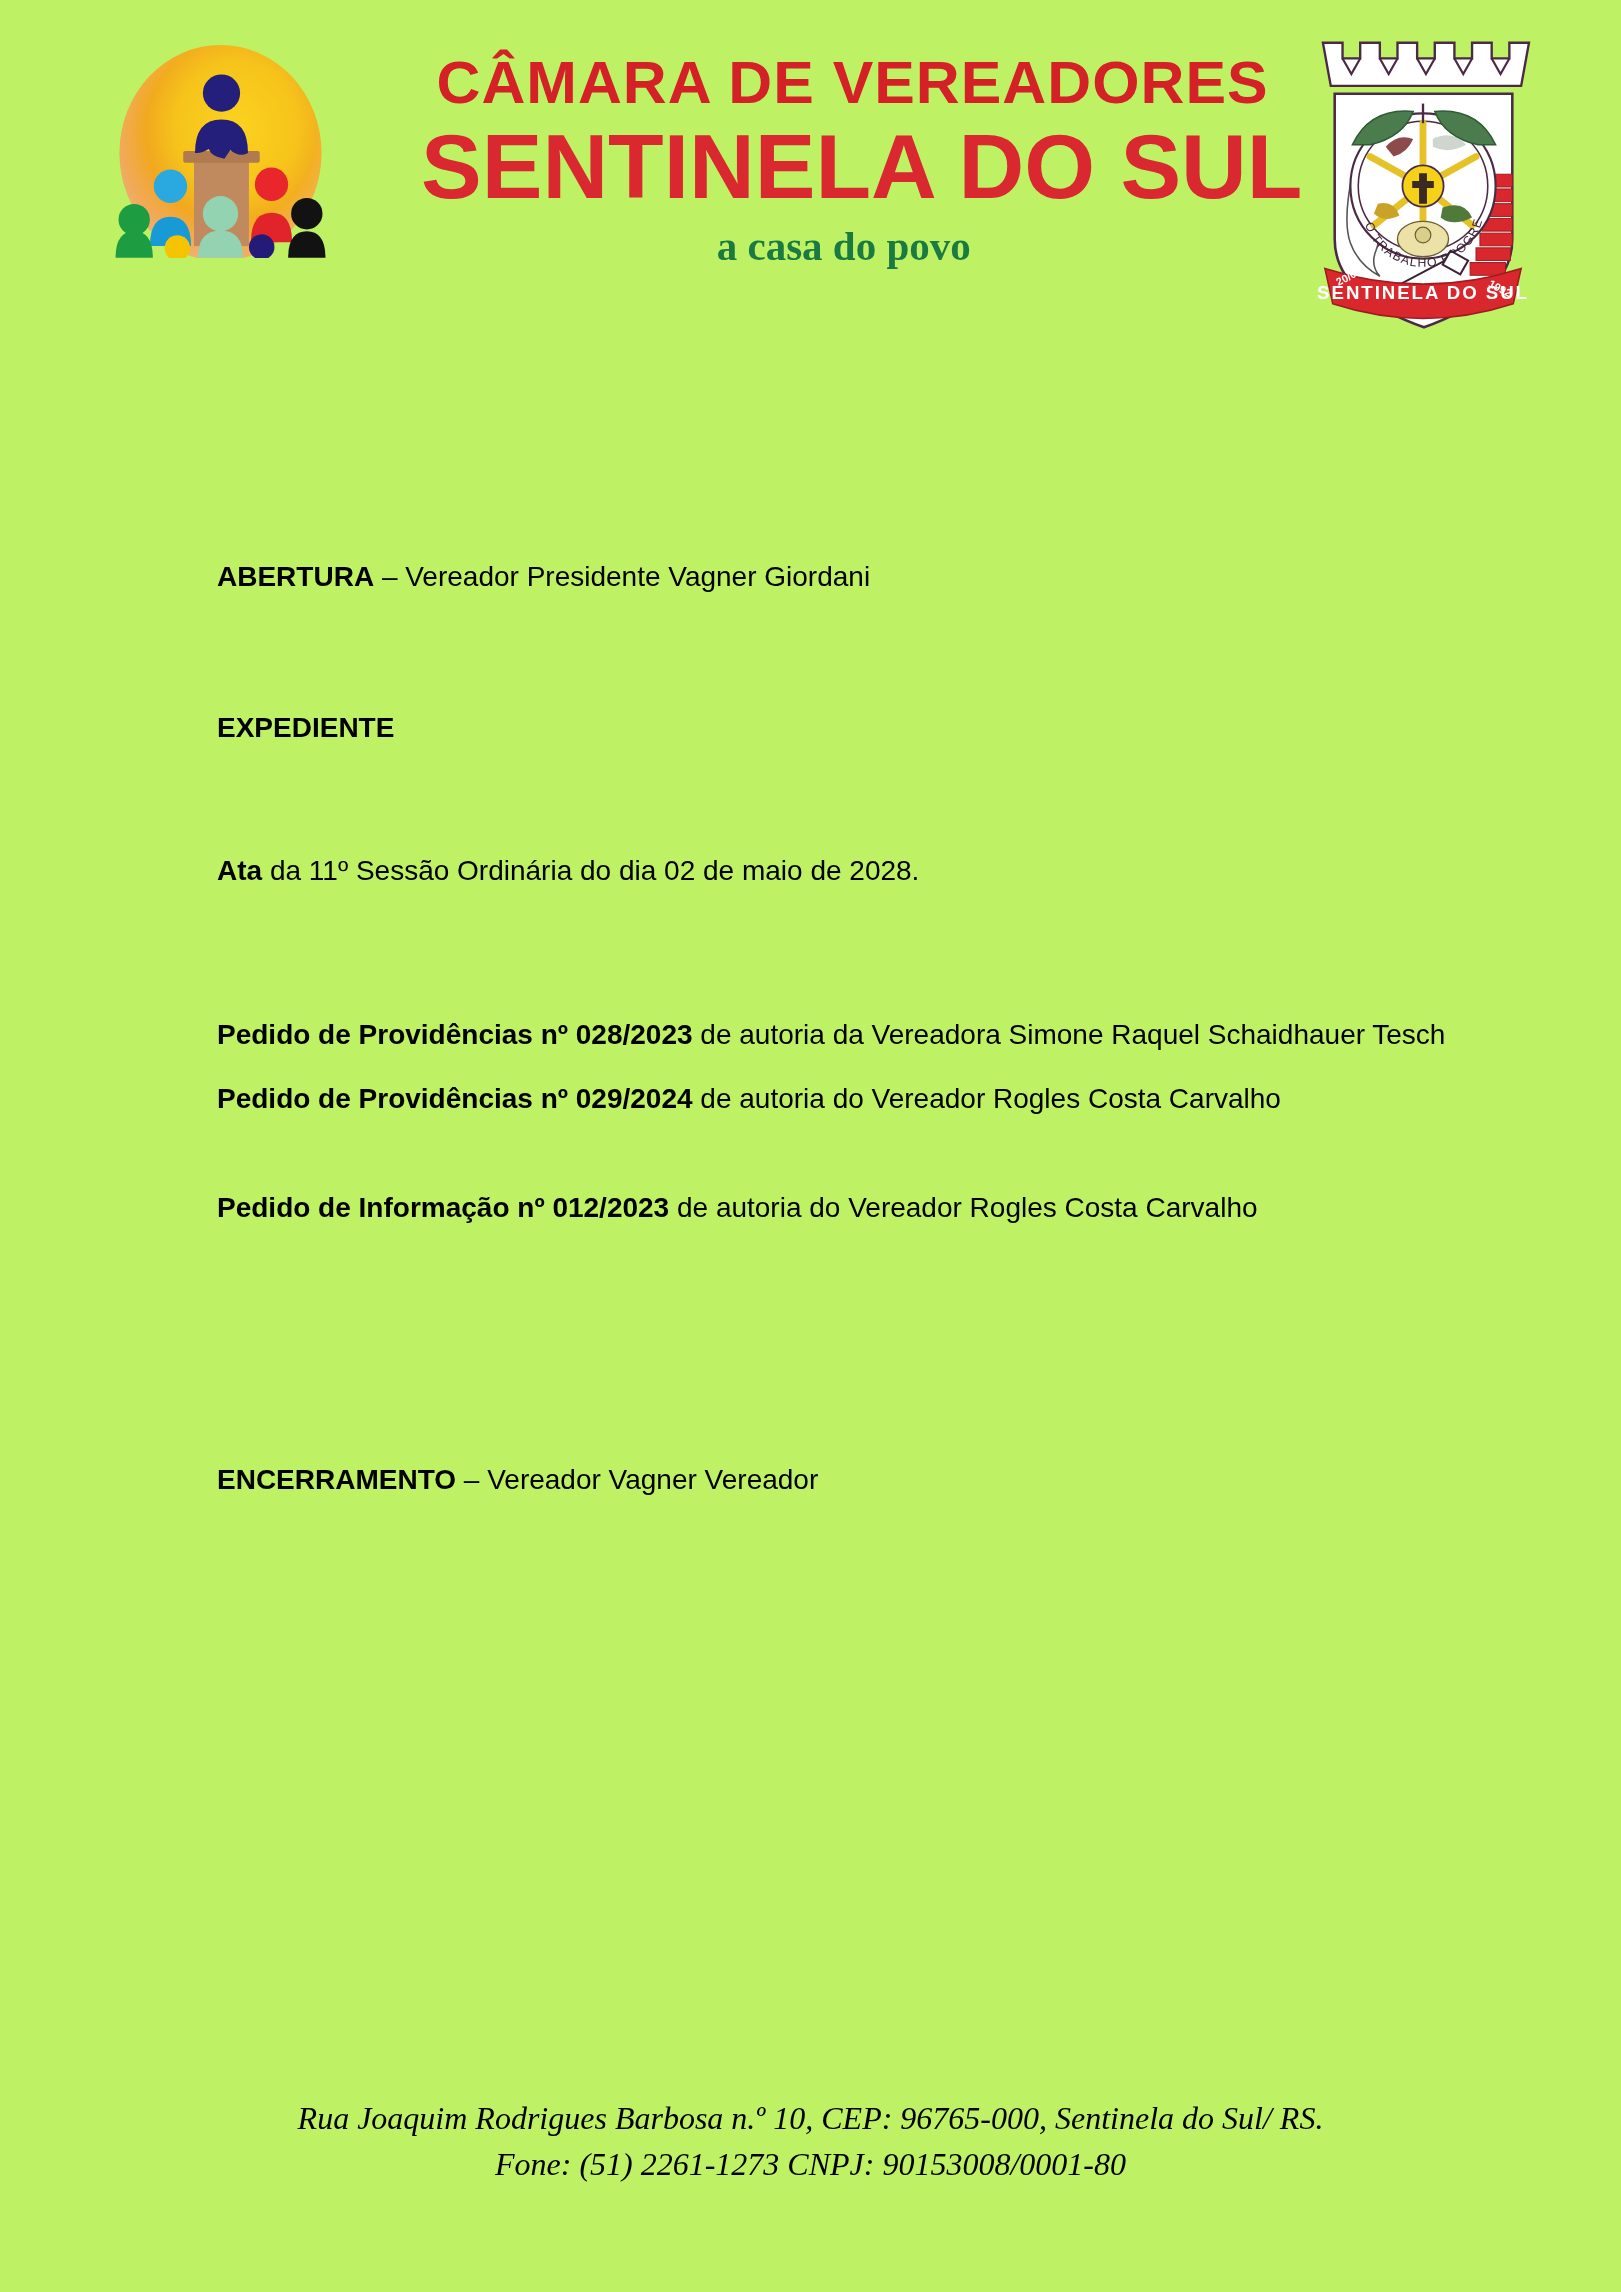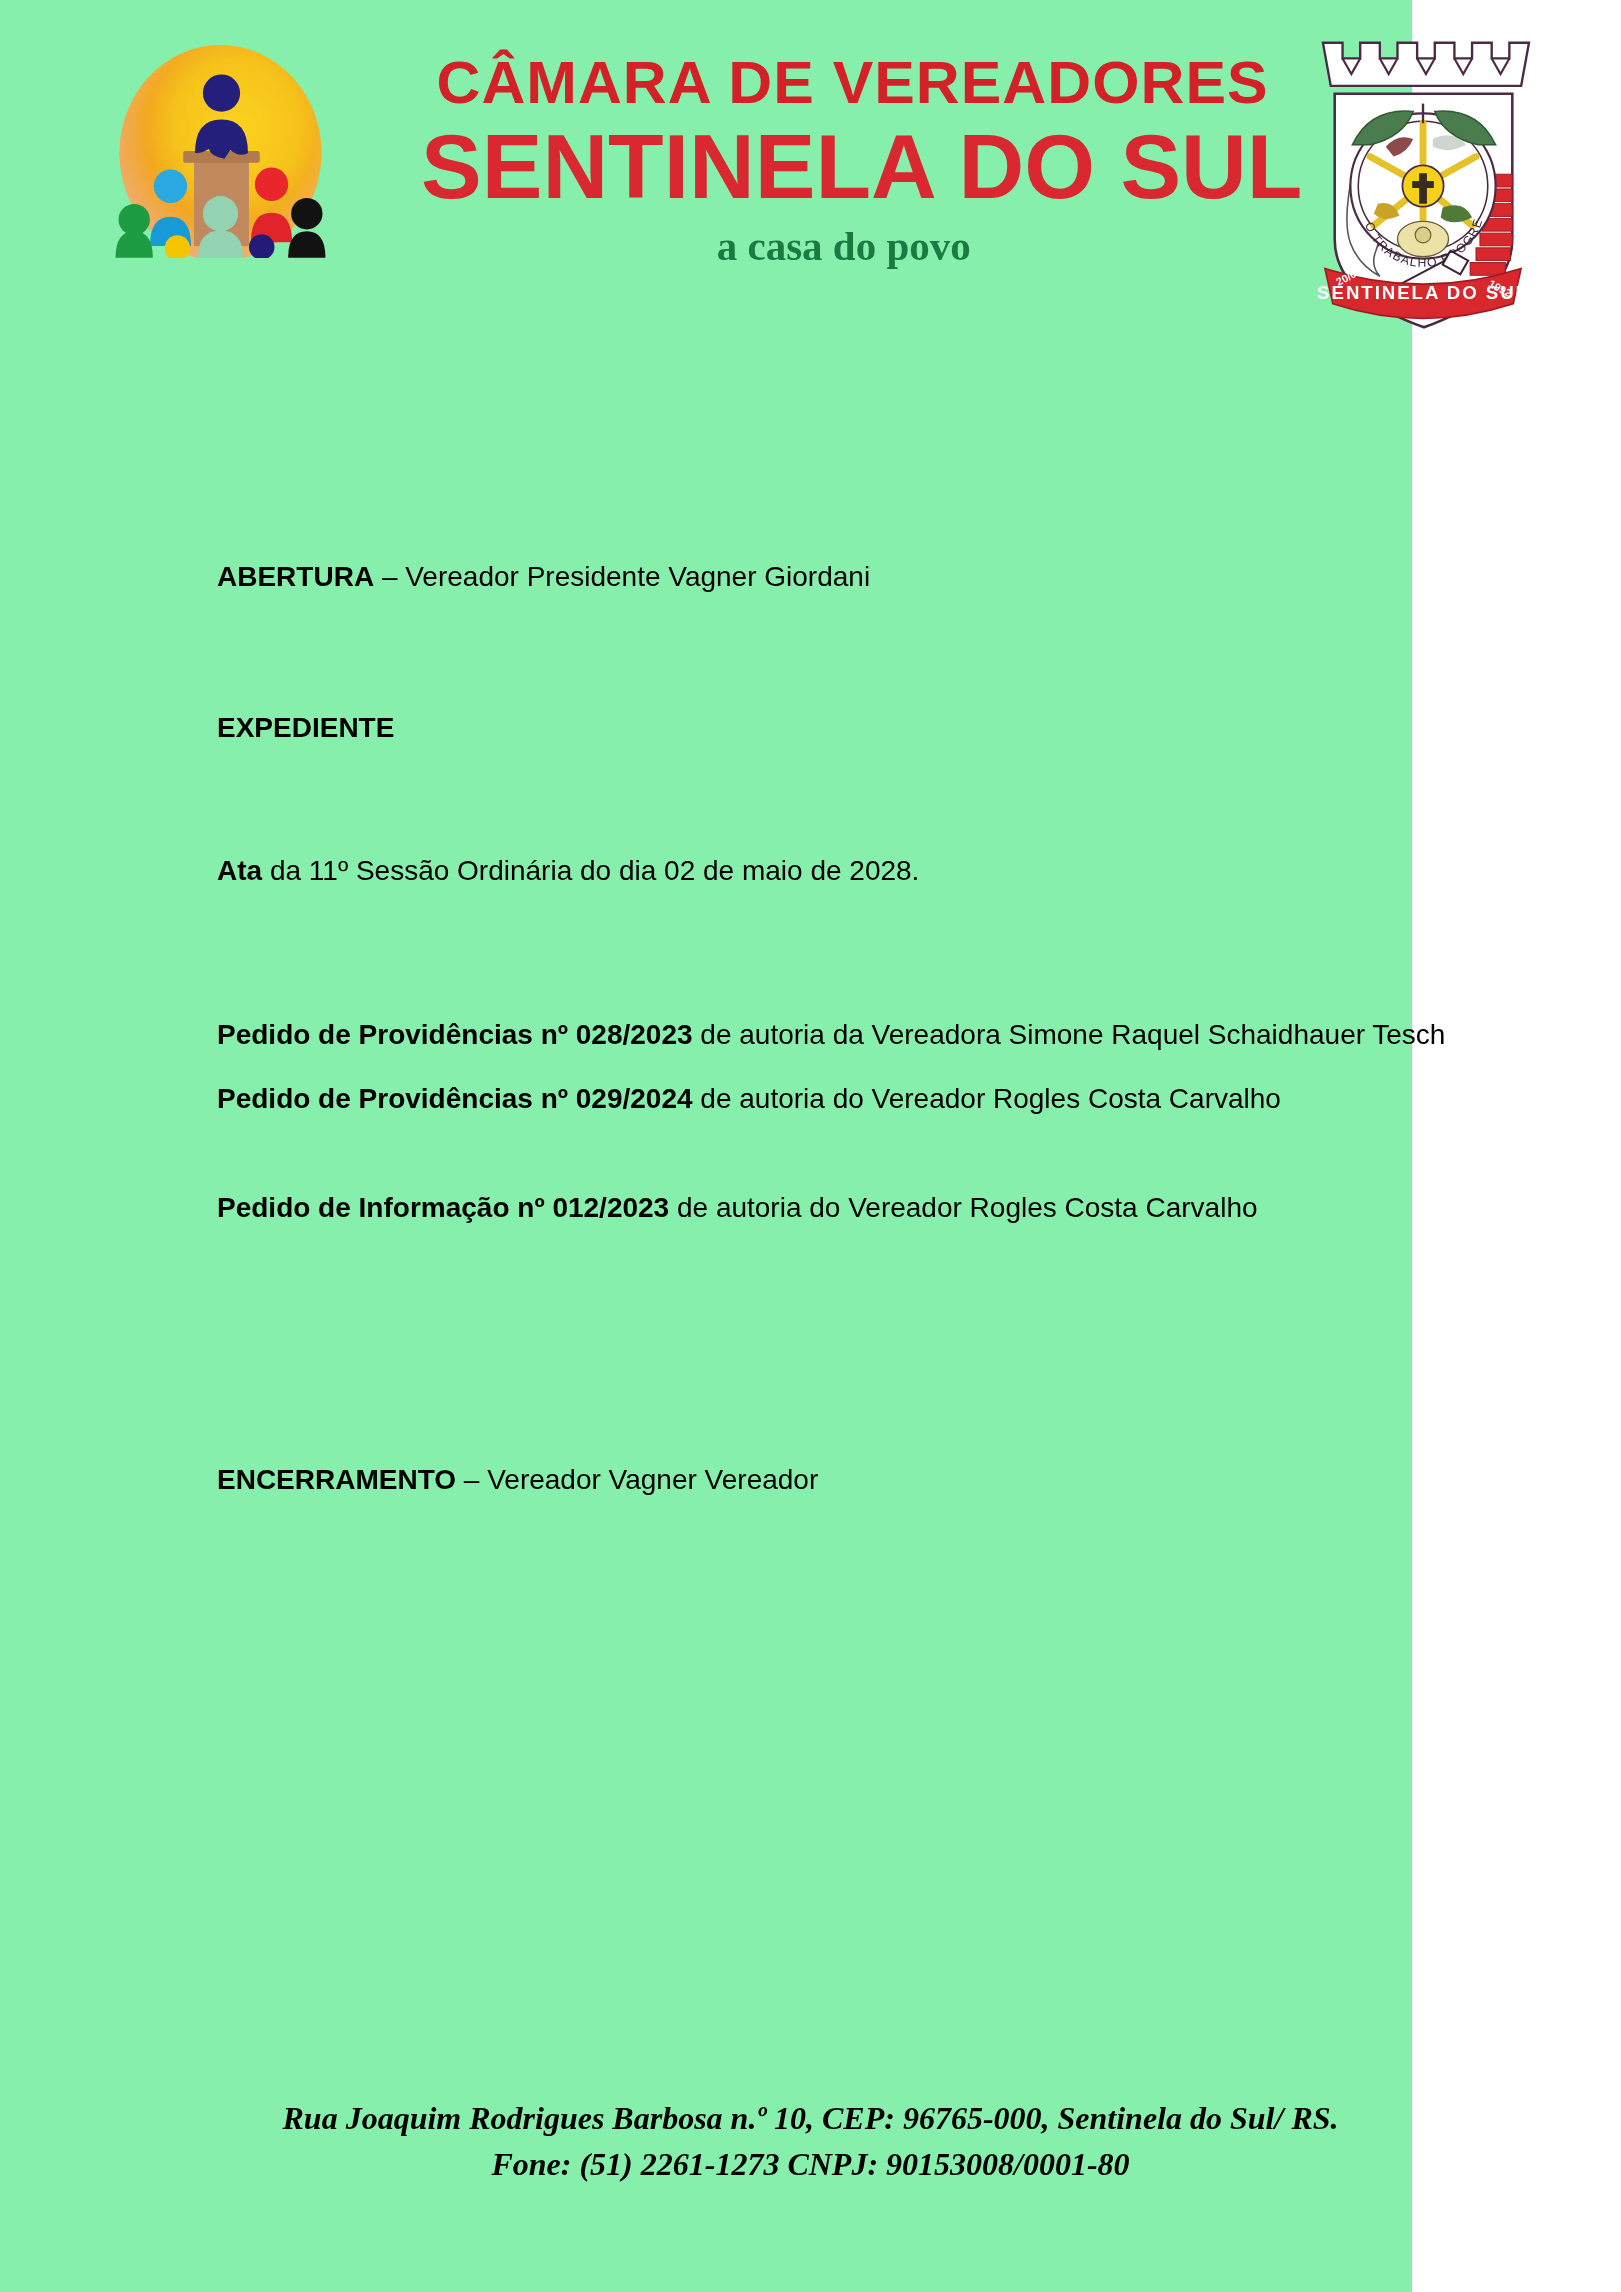--- a/index.html
+++ b/index.html
@@ -12,23 +12,23 @@
     width: 1621px;
     height: 2293px;
     position: relative;
     font-family: "Liberation Sans", sans-serif;
     color: #000000;
     overflow: hidden;
   }
 
   .page {
     position: relative;
-    width: 1412px;
+    width: 1621px;
     height: 2293px;
-    background: #86efac;
+    background: #bef264;
     box-sizing: border-box;
   }
 
   
   .header {
     position: absolute;
     left: 0;
     top: 0;
     width: 1621px;
     height: 353px;
@@ -137,21 +137,20 @@
     position: absolute;
     left: 0;
     bottom: 106px;
     width: 1621px;
     text-align: center;
     font-family: "Liberation Serif", serif;
     font-style: italic;
     font-size: 32px;
     line-height: 1.42;
     color: #000;
-    font-weight: bold;
   }
   .footer-line { display: block; white-space: nowrap; }
 </style>
 </head>
 <body>
 
 <div class="page">
 
   <div class="header">
 

